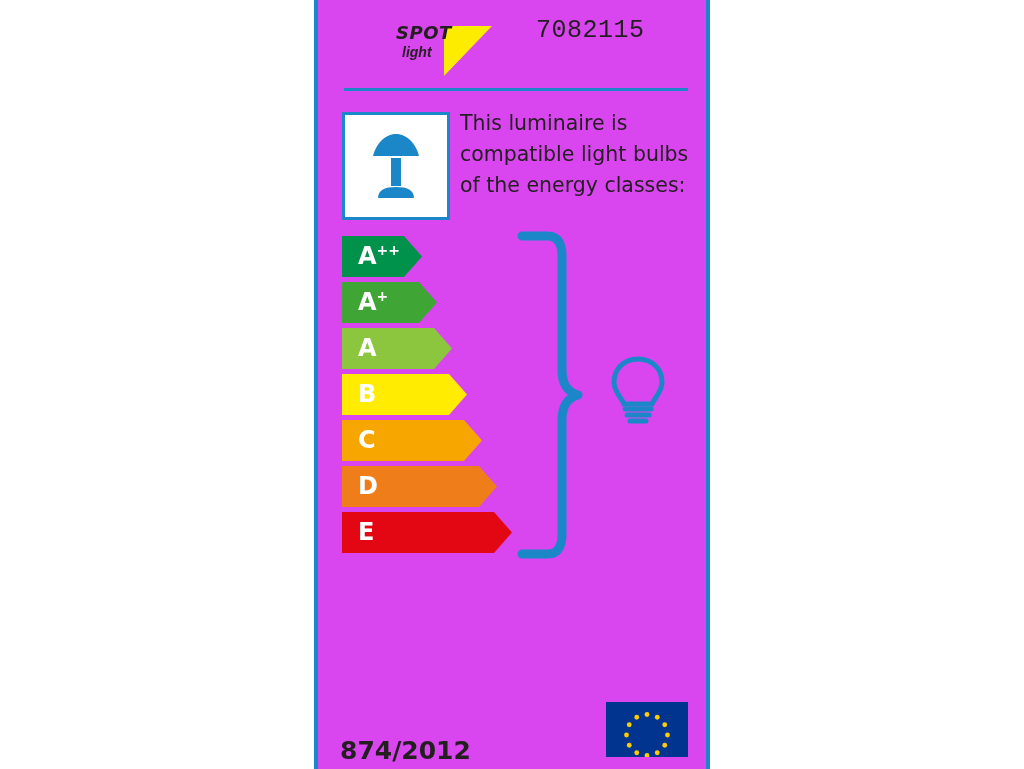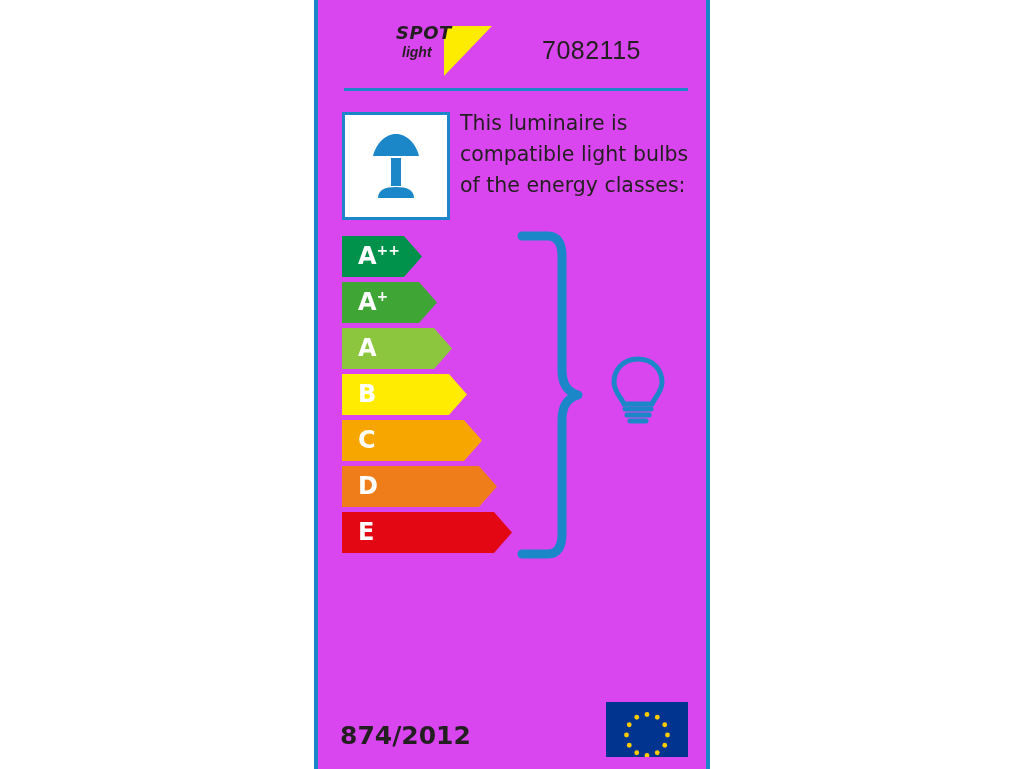--- a/index.html
+++ b/index.html
@@ -68,26 +68,25 @@
     height: 0;
     border-left: 0px solid transparent;
     border-top: 50px solid #fdec00;
     border-right: 48px solid transparent;
     transform: rotate(0deg);
   }
 
   .article-number {
     position: absolute;
     left: 218px;
-    top: 36px;
+    top: 16px;
     font-size: 25px;
     color: #231f20;
-    font-family: Liberation Sans, sans-serif;
+    font-family: Liberation Mono, monospace;
     letter-spacing: 0.5px;
-    margin-left: 6px;
   }
 
   .hdr-rule {
     position: absolute;
     left: 26px;
     top: 88px;
     width: 344px;
     height: 3px;
     background: #1b87c9;
   }
@@ -167,21 +166,21 @@
   .bulb {
     position: absolute;
     left: 288px;
     top: 355px;
   }
 
   
   .reg-number {
     position: absolute;
     left: 22px;
-    bottom: 19px;
+    bottom: 4px;
     font-size: 25px;
     font-weight: bold;
     color: #231f20;
     font-family: "DejaVu Sans", sans-serif;
   }
   .eu-flag {
     position: absolute;
     left: 288px;
     bottom: 12px;
     width: 82px;

